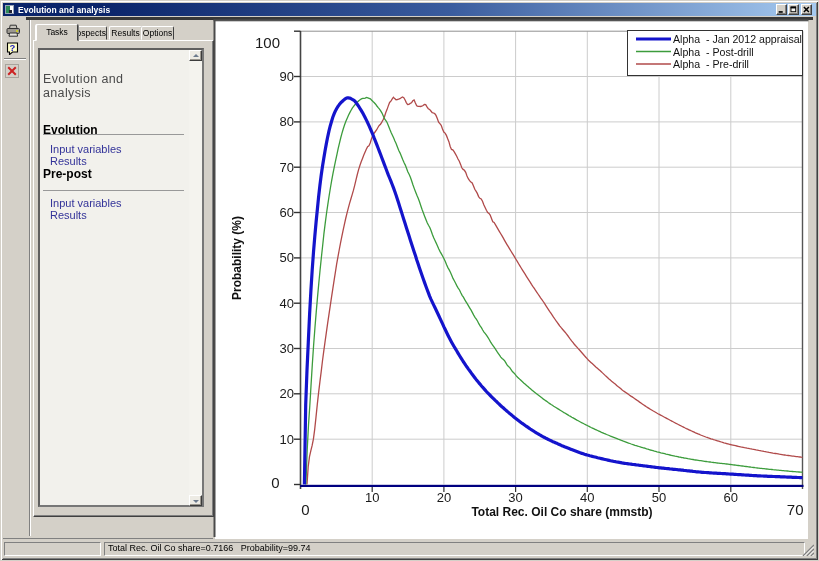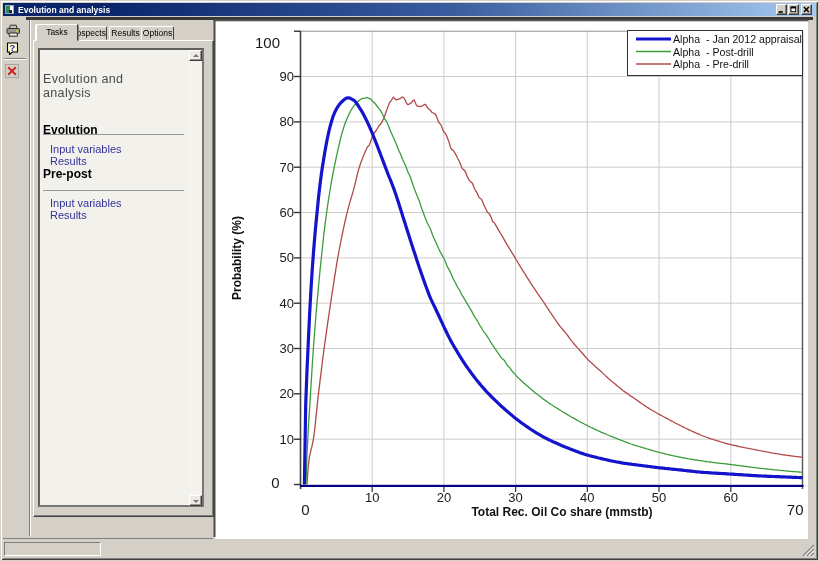--- a/index.html
+++ b/index.html
@@ -185,20 +185,21 @@
       <line x1="636" y1="51.5" x2="671" y2="51.5" stroke="#3C9C3C" stroke-width="1.3"></line>
       <text x="673" y="55.5" font-size="10.6" fill="#111" font-family="Liberation Sans,sans-serif">Alpha&nbsp; - Post-drill</text>
       <line x1="636" y1="64" x2="671" y2="64" stroke="#B04A4A" stroke-width="1.3"></line>
       <text x="673" y="68" font-size="10.6" fill="#111" font-family="Liberation Sans,sans-serif">Alpha&nbsp; - Pre-drill</text>
     </g>
 </svg>
 
 <div class="abs sbarline"></div>
 <div class="abs status">
  <div class="spanel" style="left:1px;width:97px"></div>
+ <div class="spanel stext" style="left:101px;width:701px">Total Rec. Oil Co share=0.7166&nbsp;&nbsp;&nbsp;Probability=99.74</div>
  <svg class="abs" style="right:2px;top:4px" width="13" height="13">
       <g stroke="#808080" stroke-width="1.5">
         <line x1="13" y1="2" x2="2" y2="13"></line>
         <line x1="13" y1="6" x2="6" y2="13"></line>
         <line x1="13" y1="10" x2="10" y2="13"></line>
       </g>
       <g stroke="#fff" stroke-width="1">
         <line x1="13" y1="3.5" x2="3.5" y2="13"></line>
         <line x1="13" y1="7.5" x2="7.5" y2="13"></line>
         <line x1="13" y1="11.5" x2="11.5" y2="13"></line>

